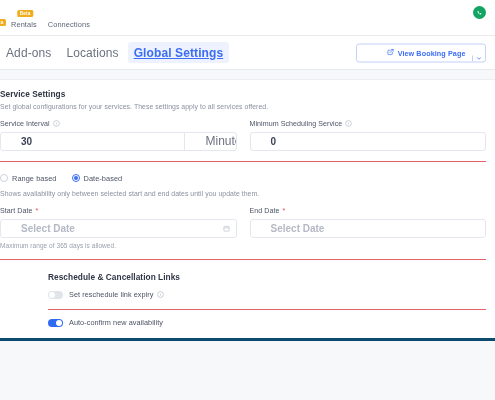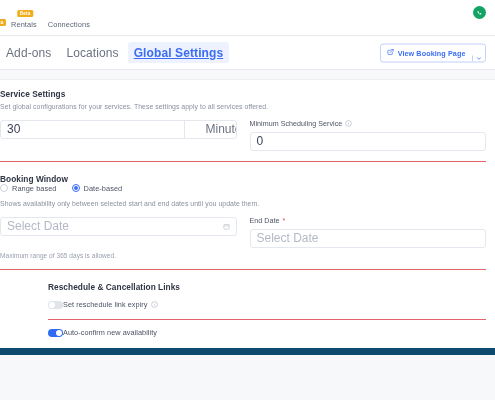--- a/index.html
+++ b/index.html
@@ -145,20 +145,21 @@
     display: flex;
   }
 
   .split-btn {
     display: flex;
     align-items: flex-end;
     border: 1px solid #c3d0f7;
     border-radius: 3px;
     overflow: hidden;
     background: #ffffff;
+    padding-left: 24px;
   }
 
   .split-main {
     display: flex;
     align-items: center;
     gap: 3.5px;
     padding: 4px 6.5px;
     color: #3b6df5;
     font-size: 7.2px;
     font-weight: bold;
@@ -181,21 +182,21 @@
   .content {
     flex: 1 1 auto;
     overflow: hidden;
     padding-top: 9px;
     background: #f7f8fa;
   }
 
   .card {
     background: #ffffff;
     border-top: 1px solid #eceef2;
-    border-bottom: 7px solid #0c4a6e;
+    border-bottom: 3px solid #0c4a6e;
     padding: 0 0 0 0;
   }
 
   .card-inner {
     padding: 9px 9px 0 0;
     margin-left: -14px;
     padding-left: 14px;
   }
 
   .section-title {
@@ -253,24 +254,25 @@
     border-radius: 3px;
     background: #ffffff;
     height: 19px;
     overflow: hidden;
   }
 
   .input-txt {
     flex: 1 1 auto;
     display: flex;
     align-items: center;
-    padding: 0 6px;
-    font-size: 12px;
+    padding: 0 20px;
+    font-size: 10px;
     color: #3c4257;
     min-width: 0;
+    font-weight: bold;
   }
 
   .input-txt.placeholder { color: #b4b9c6; }
 
   .unit-select {
     flex: 0 0 auto;
     width: 52px;
     border-left: 1px solid #e4e7ed;
     display: flex;
     align-items: center;
@@ -343,20 +345,21 @@
     font-size: 6.9px;
     color: #8a90a0;
     margin-top: 7px;
     letter-spacing: .05px;
   }
 
   
   .toggle-row {
     display: flex;
     align-items: center;
+    gap: 6px;
     margin-top: 8px;
   }
 
   .switch {
     width: 15px;
     height: 8px;
     border-radius: 4px;
     background: #e1e4ea;
     position: relative;
     flex: 0 0 auto;
@@ -459,20 +462,30 @@
   <div class="content">
     <div class="card">
       <div class="card-inner">
 
         <div>
           <div class="section-title">Service Settings</div>
           <div class="section-sub">Set global configurations for your services. These settings apply to all services offered.</div>
 
           <div class="row2">
             <div class="col">
+              <div class="field-label">
+                <span>Service Interval</span>
+                <span class="info-icon">
+                  <svg width="7" height="7" viewBox="0 0 24 24" fill="none" stroke="#aab0be" stroke-width="2">
+                    <circle cx="12" cy="12" r="10"></circle>
+                      <line x1="12" y1="11" x2="12" y2="16"></line>
+                      <circle cx="12" cy="7.6" r="1.1" fill="#aab0be" stroke="none"></circle>
+                  </svg>
+                </span>
+              </div>
               <div class="input-wrap">
                 <div class="input-txt">30</div>
                 <div class="unit-select">
                   <span>Minutes</span>
                   <span>
                     <svg width="6" height="6" viewBox="0 0 24 24" fill="none" stroke="#aab0be" stroke-width="2.6" stroke-linecap="round" stroke-linejoin="round">
                       <polyline points="6 9 12 15 18 9"></polyline>
                     </svg>
                   </span>
                 </div>
@@ -494,37 +507,40 @@
                 <div class="input-txt">0</div>
               </div>
             </div>
           </div>
 
           <div class="divider-red"></div>
         </div>
 
         <div>
           <div class="sec-gap"></div>
-          <div class="section-title">Booking Window</div>
 
           <div class="radio-row">
             <div class="radio-opt">
               <span class="radio"></span>
               <span>Range based</span>
             </div>
             <div class="radio-opt">
               <span class="radio on"></span>
               <span>Date-based</span>
             </div>
           </div>
 
           <div class="hint-under">Shows availability only between selected start and end dates until you update them.</div>
 
           <div class="row2">
             <div class="col">
+              <div class="field-label">
+                <span>Start Date</span>
+                <span class="req">*</span>
+              </div>
               <div class="input-wrap">
                 <div class="input-txt placeholder">Select Date</div>
                 <div class="trail-icon">
                   <svg width="7" height="7" viewBox="0 0 24 24" fill="none" stroke="#b4b9c6" stroke-width="2">
                     <rect x="3" y="5" width="18" height="16" rx="2"></rect>
                       <line x1="3" y1="10" x2="21" y2="10"></line>
                   </svg>
                 </div>
               </div>
             </div>

